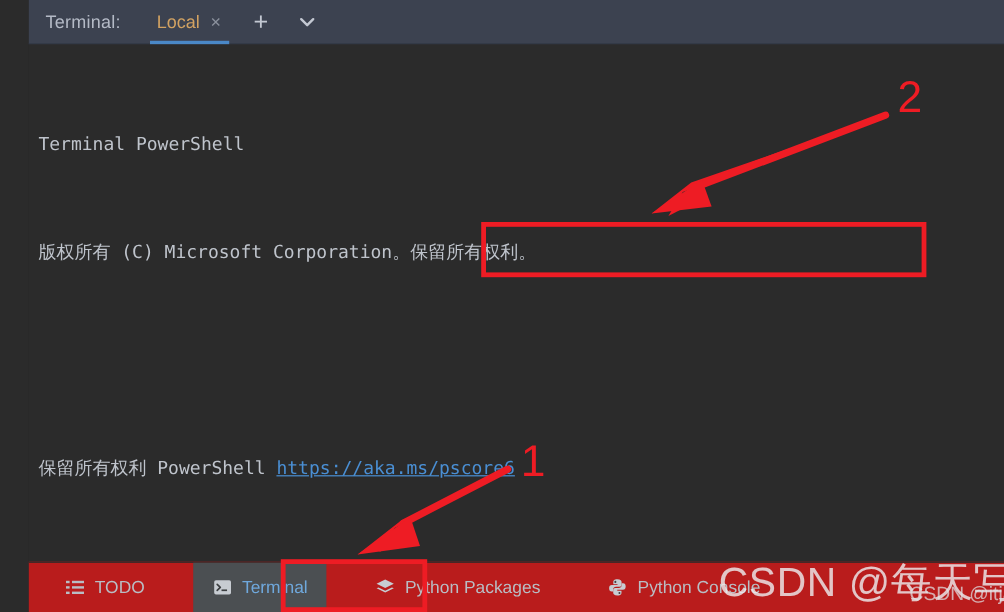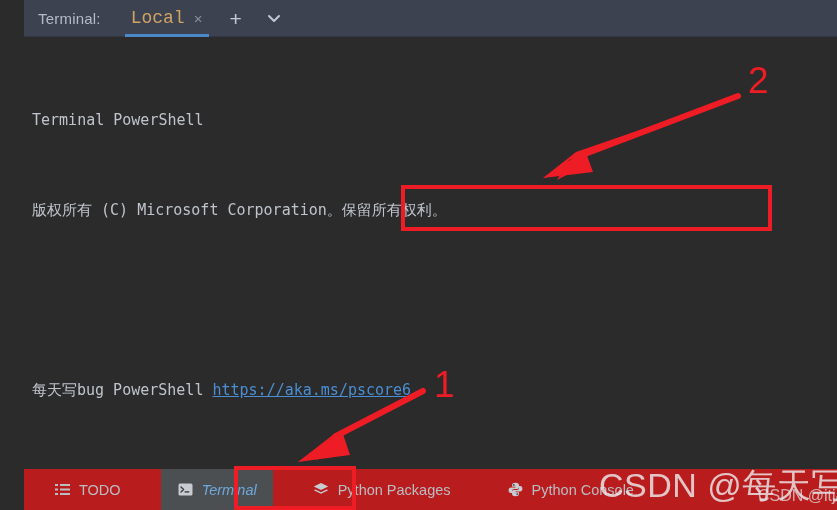--- a/index.html
+++ b/index.html
@@ -32,22 +32,21 @@
     margin-right: 20px;
   }
   .tab-local {
     position: relative;
     display: flex; align-items: center;
     height: 37px;
     padding: 0 9px 0 10px;
   }
   .tab-local .tab-text {
     color: #d2a262;
-    font-size: 18px;
-    font-family: Liberation Mono, monospace;
+    font-size: 15px;
   }
   .tab-local .tab-underline {
     position: absolute;
     left: 4px; right: 2px; bottom: 0;
     height: 3px;
     background: #4a88c7;
   }
   .tab-close {
     color: #8a909c;
     font-size: 15px;
@@ -99,21 +98,20 @@
     display: flex; align-items: center;
     height: 42px;
     padding: 0 16px;
     color: #b9bdc4;
     font-size: 14.5px;
     gap: 8px;
   }
   .btool.active {
     background: #4b4f52;
     color: #6fa8dc;
-    font-style: italic;
   }
   .btool .bicon { display: flex; align-items: center; justify-content: center; width: 17px; height: 17px; }
   .btool .bicon svg { display: block; }
 
   
   .redbox {
     position: absolute;
     border: 4px solid #ee1c24;
     pointer-events: none;
   }
@@ -169,21 +167,21 @@
       <svg width="16" height="16" viewBox="0 0 16 16">
         <path d="M3 6 L8 11 L13 6" fill="none" stroke="#c3c8d2" stroke-width="2" stroke-linecap="round" stroke-linejoin="round"></path>
       </svg>
     </span>
   </div>
 
   <div class="terminal">
     <div class="tline">Terminal PowerShell</div>
     <div class="tline">版权所有 (C) Microsoft Corporation。保留所有权利。</div>
     <div class="tline"></div>
-    <div class="tline"><span>每天写bug PowerShell </span><span class="t-url">https://aka.ms/pscore6</span></div>
+    <div class="tline"><span>保留所有权利 PowerShell </span><span class="t-url">https://aka.ms/pscore6</span></div>
     <div class="tline"></div>
     
   </div>
 
   <div class="bottombar">
 
     <div class="btool">
       <span class="bicon">
         <svg width="15" height="15" viewBox="0 0 15 15">
           <rect x="0" y="2" width="3" height="2" fill="#b9bdc4"></rect>

